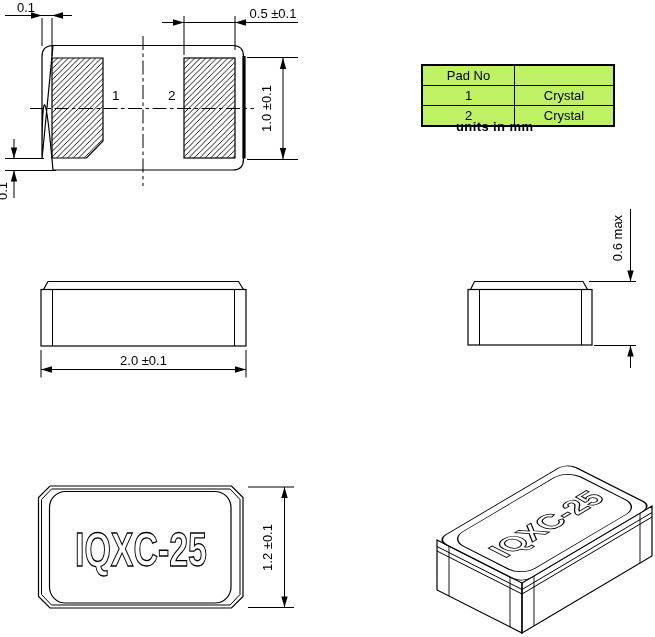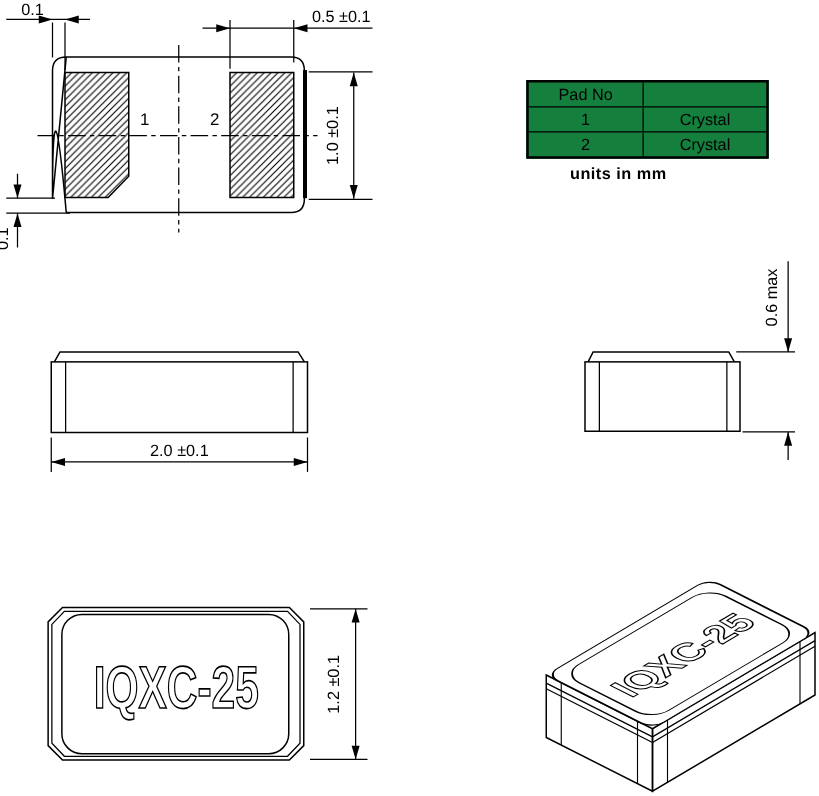--- a/index.html
+++ b/index.html
@@ -13,26 +13,26 @@
   .thick{stroke:#000;fill:none;stroke-width:3.2}
   .cl   {stroke:#000;fill:none;stroke-width:1;stroke-dasharray:14 3.5 3.5 3.5}
   .arr  {fill:#000;stroke:none}
   .pad  {stroke:#000;stroke-width:1.2}
   .dim  {font-family:"Liberation Sans",sans-serif;font-size:13px;fill:#000}
   .padlbl{font-family:"Liberation Sans",sans-serif;font-size:13.5px;fill:#000}
   .outline-txt{font-family:"Liberation Sans",sans-serif;font-weight:bold;fill:#fff;stroke:#000}
 
   
   .pad-table{position:absolute;left:421px;top:64px;width:194px;box-sizing:border-box;
-             border:2px solid #000;font-size:13px;line-height:19px;text-align:center;background:#15803d}
+             border:2px solid #000;font-size:13px;line-height:19px;text-align:center;background:#bef264}
   .pad-table .tr{display:flex;height:19px}
   .pad-table .tr + .tr{border-top:1px solid #000}
   .pad-table .c1{width:92px;border-right:1px solid #000;box-sizing:border-box}
   .pad-table .c2{flex:1}
-  .units{position:absolute;left:456px;top:131px;font-size:13px;font-weight:bold;letter-spacing:.4px}
+  .units{position:absolute;left:456px;top:119px;font-size:13px;font-weight:bold;letter-spacing:.4px}
 </style>
 </head>
 <body>
 
 <div class="canvas">
 
 <svg width="655" height="637" viewBox="0 0 655 637">
   <defs>
     <pattern id="hatch" patternUnits="userSpaceOnUse" width="5.5" height="5.5">
       <path d="M-1.4,1.4 L1.4,-1.4 M0,5.5 L5.5,0 M4.1,6.9 L6.9,4.1" stroke="#000" stroke-width="0.9" fill="none"></path>

